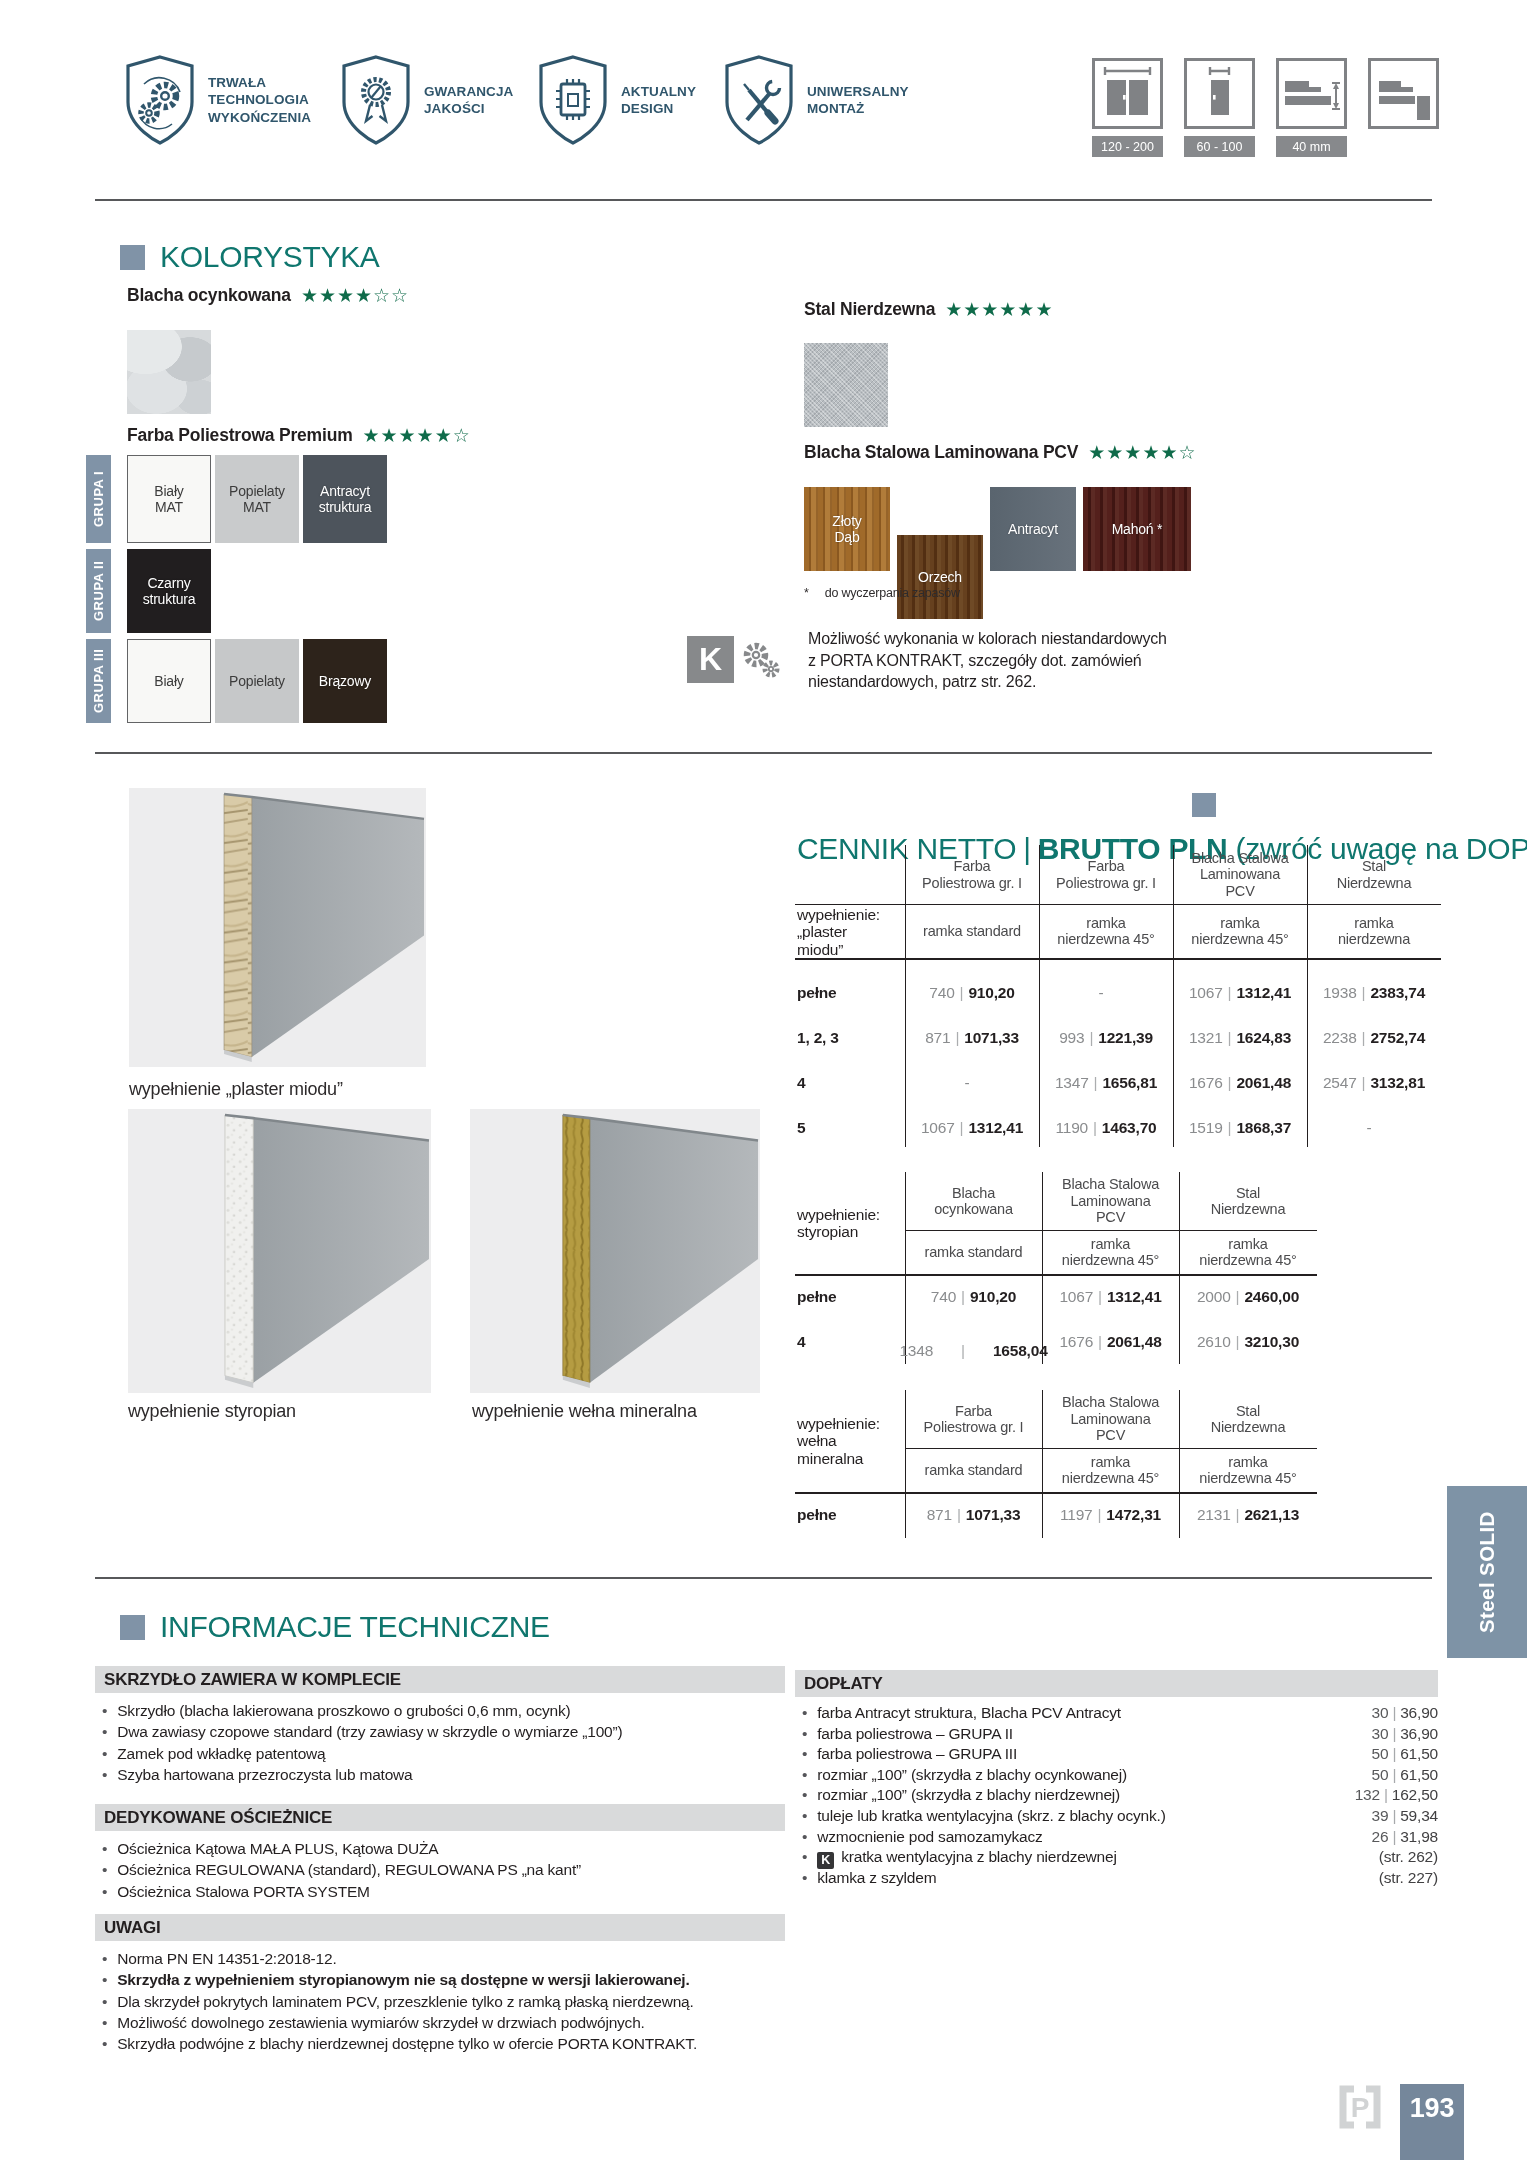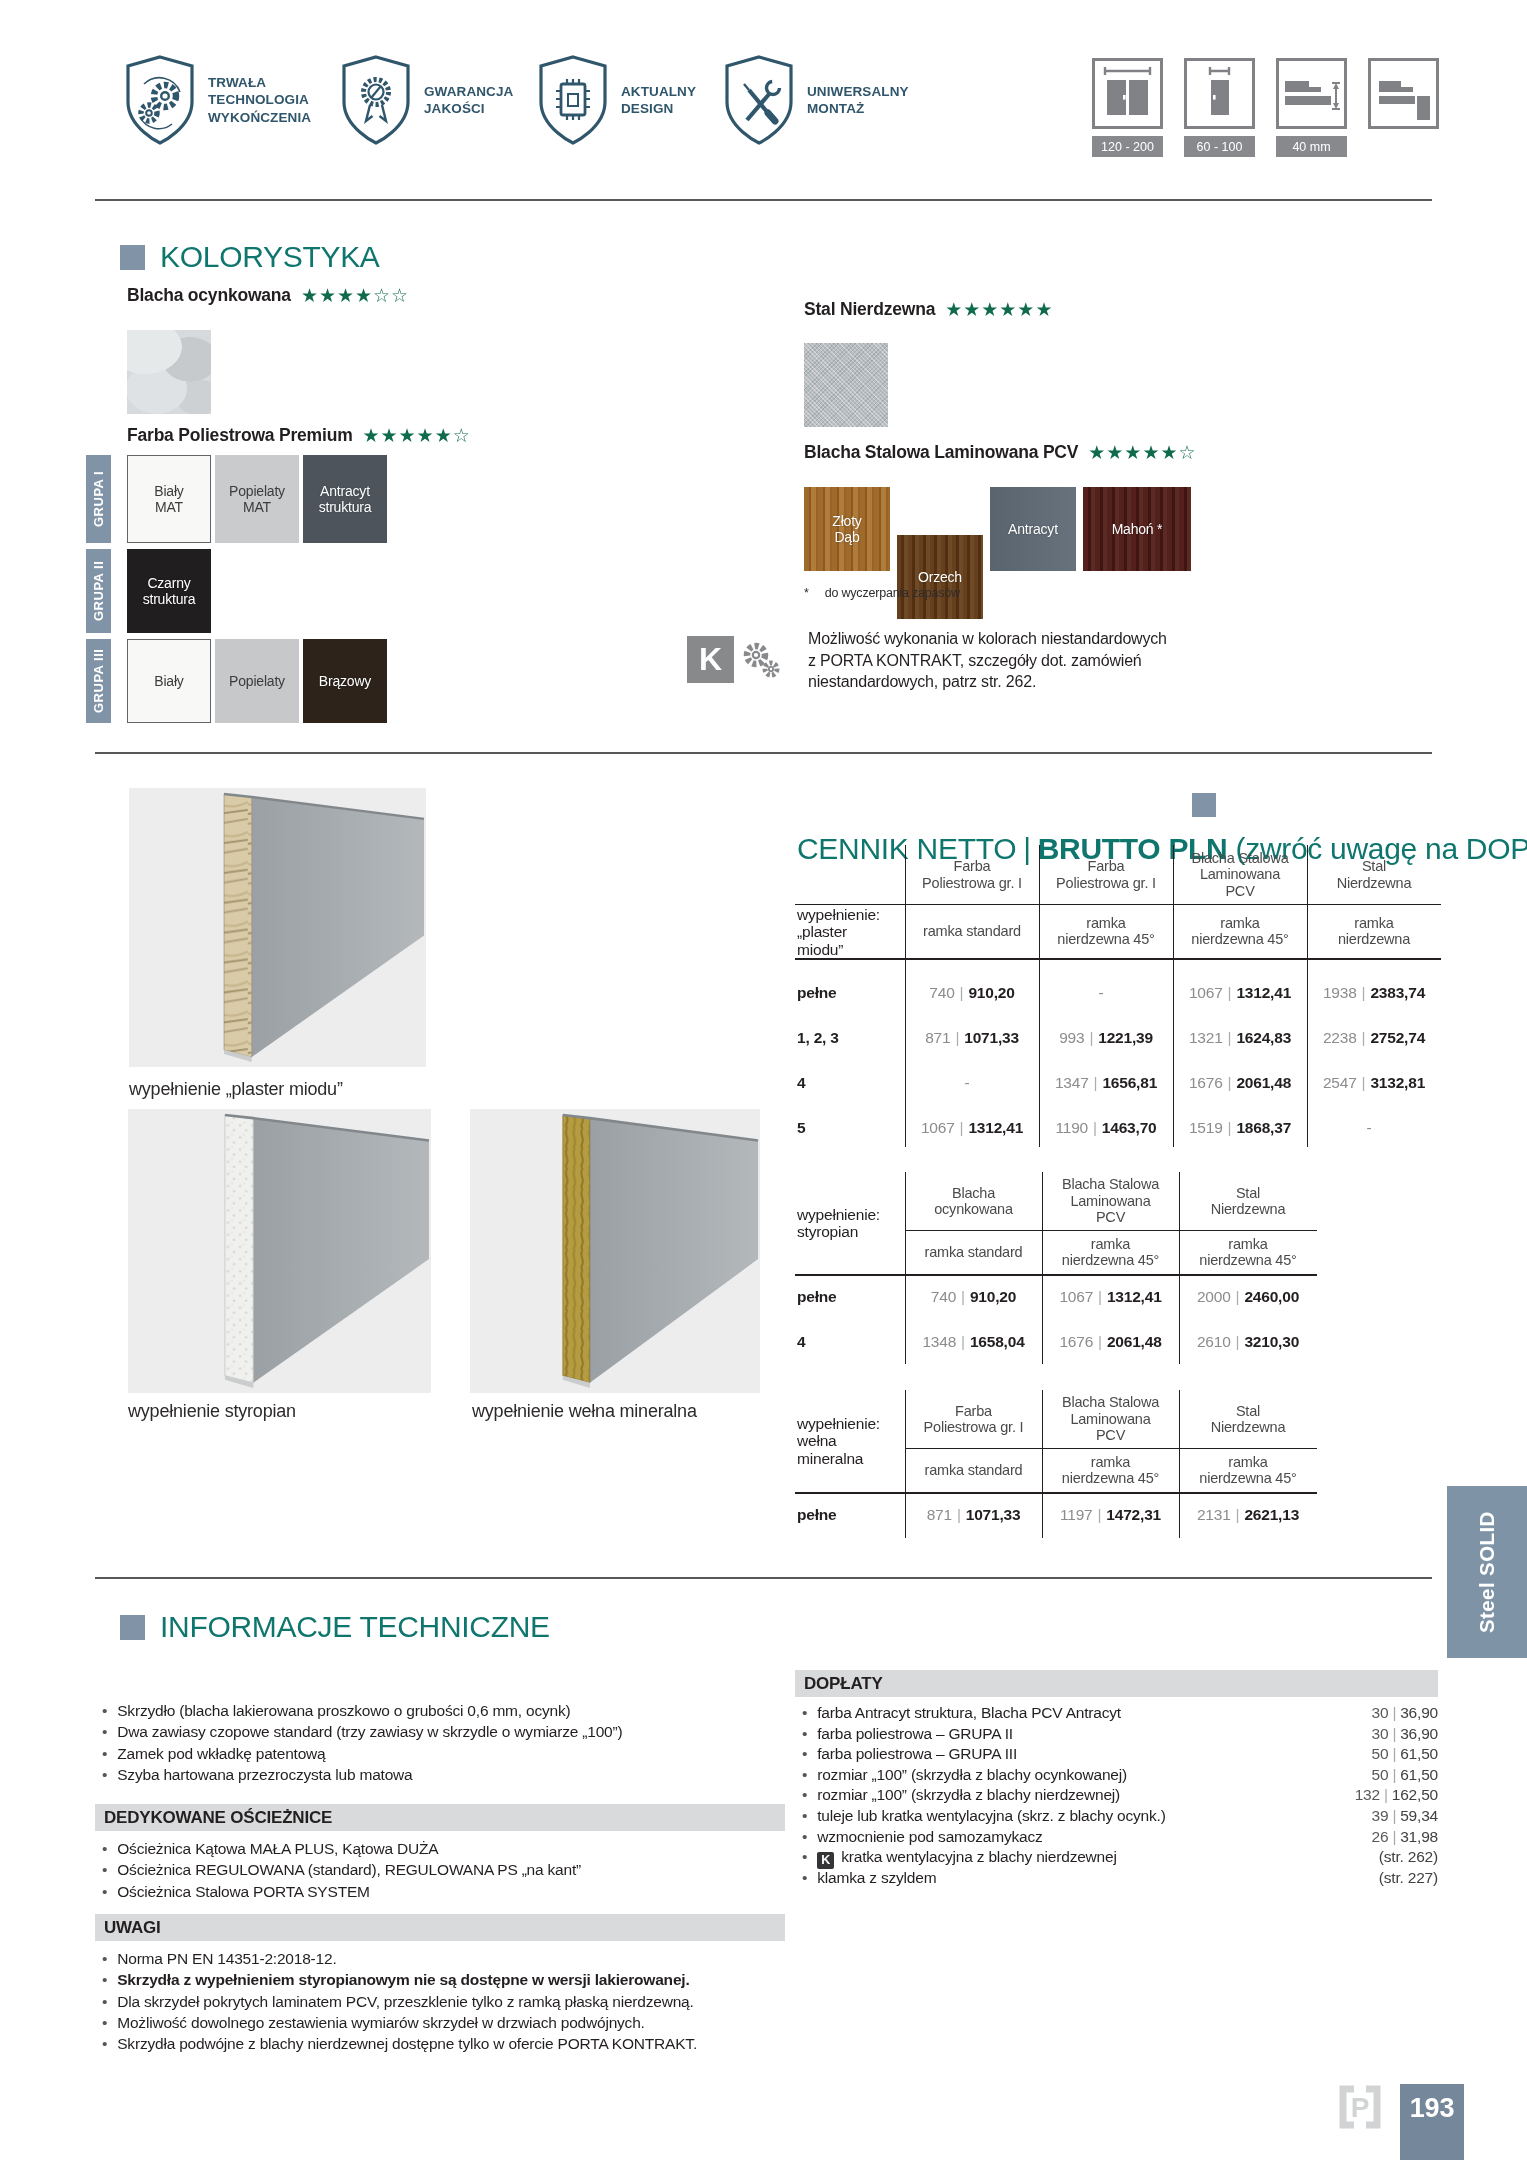--- a/index.html
+++ b/index.html
@@ -460,21 +460,21 @@
         <span class="pp">|</span>
         <span class="pb">1312,41</span>
       </div>
     <div class="cell" style="left:384px;top:104px;width:138px;height:42px;">
         <span class="pn">2000</span>
         <span class="pp">|</span>
         <span class="pb">2460,00</span>
       </div>
 
     <div class="rlab" style="left:2px;top:149px;height:42px;">4</div>
-    <div class="cell" style="left:110px;top:149px;width:137px;height:42px;">
+    <div class="cell" style="left:110px;top:158px;width:137px;height:42px;gap:23px;">
         <span class="pn">1348</span>
         <span class="pp">|</span>
         <span class="pb">1658,04</span>
       </div>
     <div class="cell" style="left:247px;top:149px;width:137px;height:42px;">
         <span class="pn">1676</span>
         <span class="pp">|</span>
         <span class="pb">2061,48</span>
       </div>
     <div class="cell" style="left:384px;top:149px;width:138px;height:42px;">
@@ -524,20 +524,21 @@
       </div>
   </div>
 
   <div class="hr" style="top:1577px;"></div>
 
   <div class="sec-head" style="left:120px;top:1610px;">
     <span class="sq"></span>
     <span class="sec-title">INFORMACJE TECHNICZNE</span>
   </div>
 
+  <div class="banner" style="left:95px;top:1666px;width:690px;">SKRZYDŁO ZAWIERA W KOMPLECIE</div>
   <div class="tlist" style="left:95px;top:1700px;width:665px;">
     <div class="tli">
         <span class="li-bullet">•</span>
         <span>Skrzydło (blacha lakierowana proszkowo o grubości 0,6 mm, ocynk)</span>
       </div>
     <div class="tli">
         <span class="li-bullet">•</span>
         <span>Dwa zawiasy czopowe standard (trzy zawiasy w skrzydle o wymiarze „100”)</span>
       </div>
     <div class="tli">

